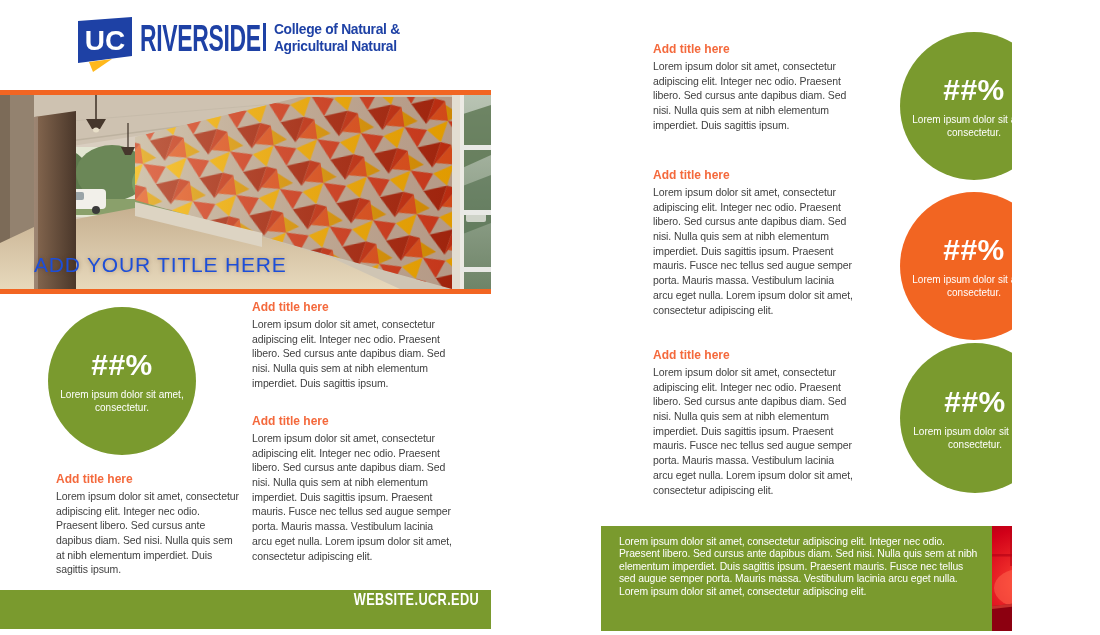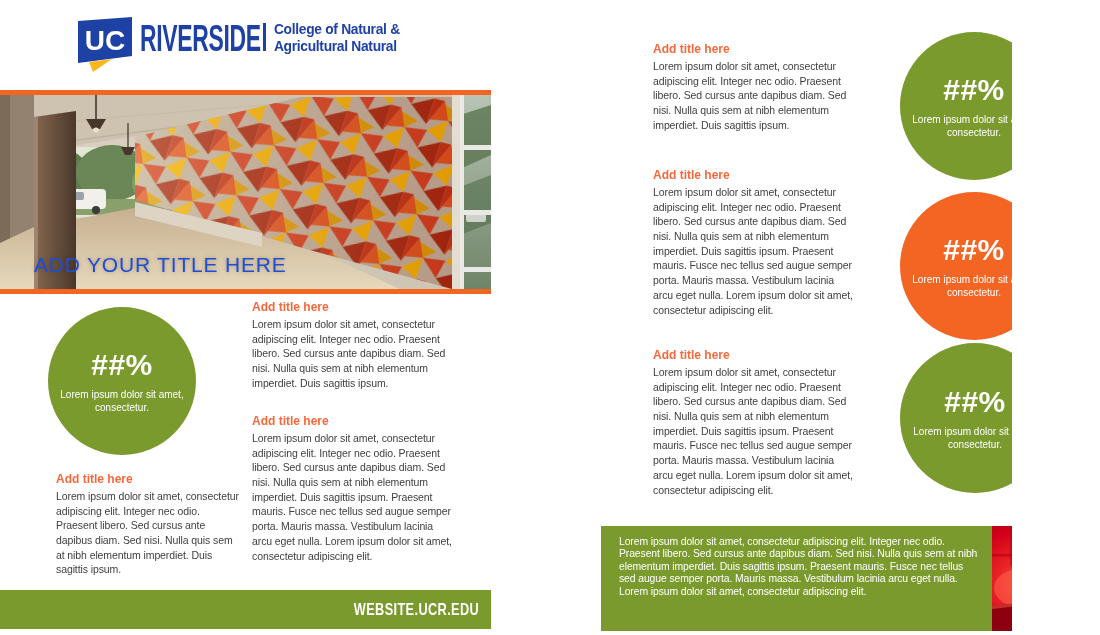--- a/index.html
+++ b/index.html
@@ -40,21 +40,21 @@
   .article p{margin:0;font-size:10.5px;line-height:1.4;letter-spacing:-0.1px;color:#3F3F3F;}
   .a-l1{left:56px;top:472px;width:186px;}
   .a-l2{left:252px;top:300px;width:200px;}
   .a-l3{left:252px;top:414px;width:200px;}
   .a-r1{left:653px;top:42px;width:200px;}
   .a-r2{left:653px;top:168px;width:200px;}
   .a-r3{left:653px;top:348px;width:200px;}
 
   
   .footer-left{position:absolute;left:0;top:590px;width:491px;height:39px;background:#7A9A2E;
-               display:flex;align-items:center;justify-content:flex-end;padding-right:12px;box-sizing:border-box;}
+               display:flex;justify-content:flex-end;padding-right:12px;box-sizing:border-box;}
   .site-url{color:#ffffff;font-weight:bold;font-size:17px;letter-spacing:0.5px;
             transform:scaleX(0.75);transform-origin:right center;white-space:nowrap;cursor:pointer;}
   .footer-right{position:absolute;left:601px;top:526px;width:499px;height:105px;background:#7A9A2E;}
   .fr-text{position:absolute;left:18px;top:10px;width:360px;color:#ffffff;
            font-size:10.4px;line-height:1.2;letter-spacing:-0.1px;}
   .fr-photo{position:absolute;right:0;top:0;width:108px;height:105px;}
   .fr-photo svg{display:block;width:108px;height:105px;}
 </style>
 </head>
 <body>

